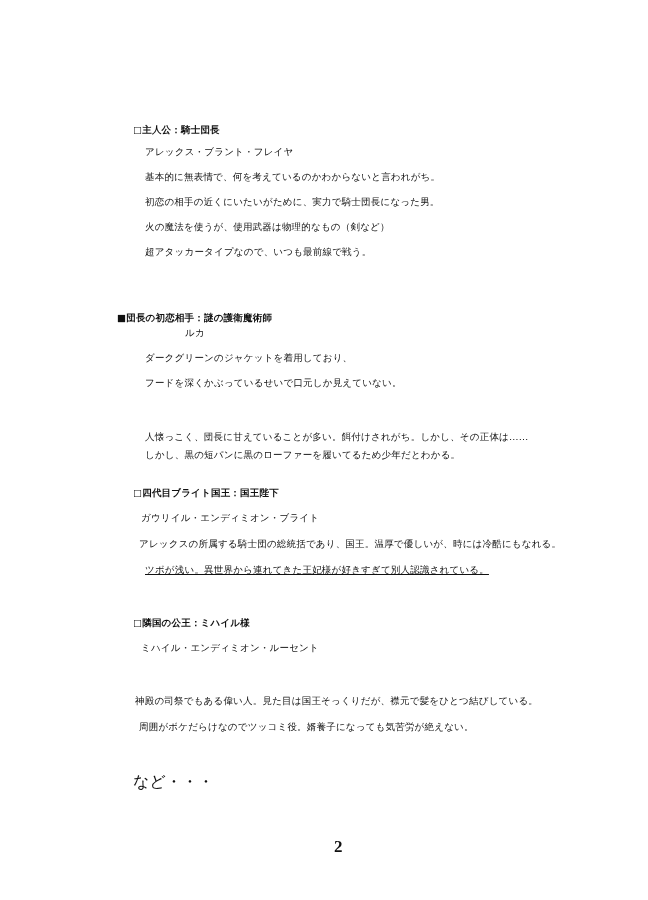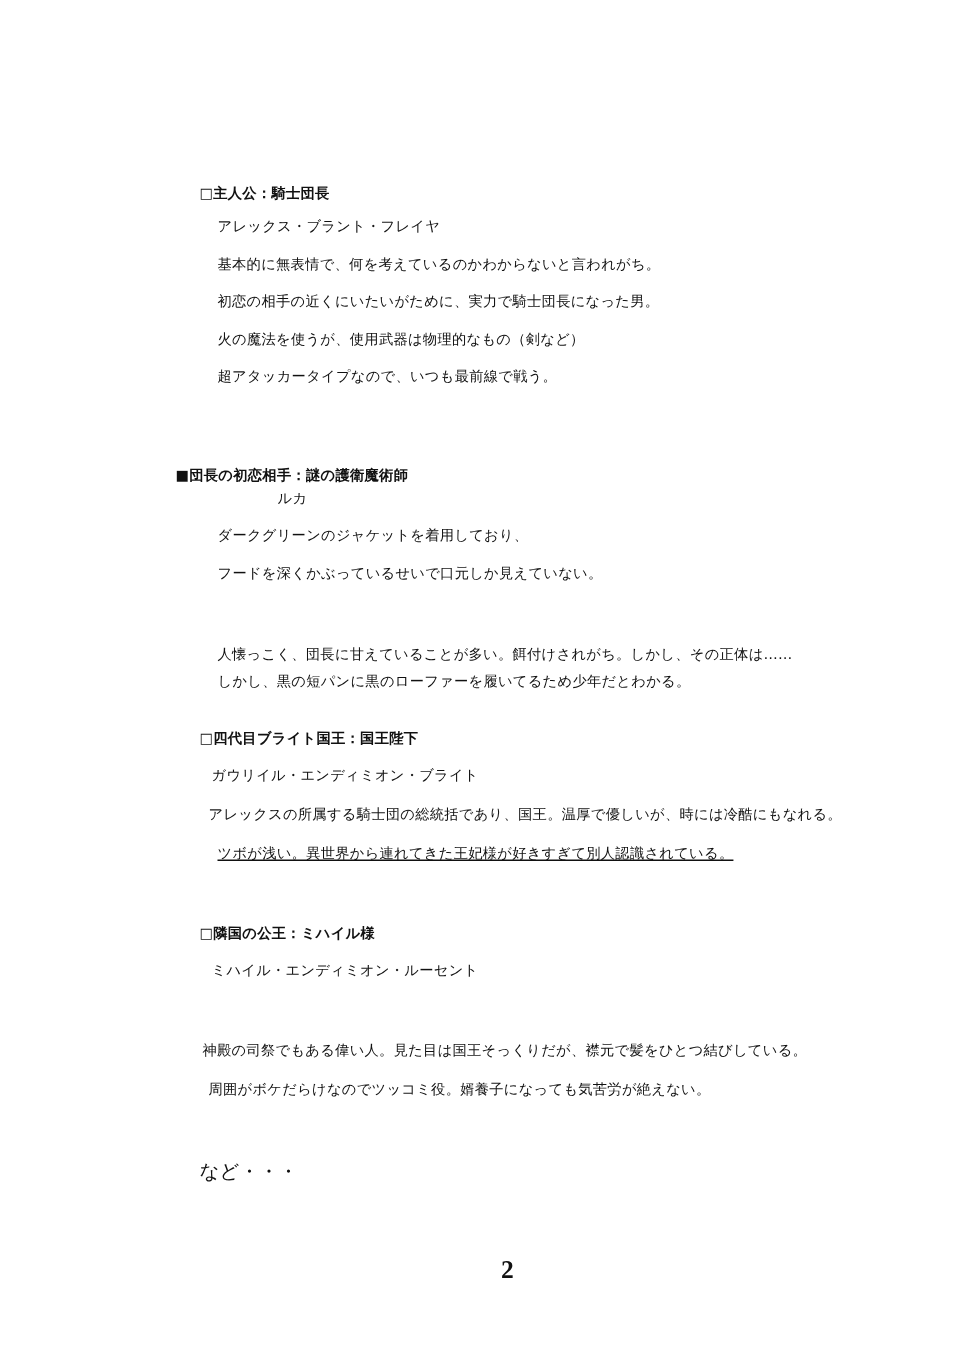--- a/index.html
+++ b/index.html
@@ -28,21 +28,21 @@
       white-space: nowrap;
       letter-spacing: 0.2px;
     }
     .heading {
       font-weight: bold;
     }
     .etc {
       position: absolute;
       left: 133px;
       top: 775px;
-      font-size: 13px;
+      font-size: 16px;
       line-height: 14px;
       white-space: nowrap;
     }
     .page-number {
       position: absolute;
       left: 334px;
       top: 838px;
       font-family: "Liberation Serif", "DejaVu Serif", serif;
       font-weight: bold;
       font-size: 17px;

